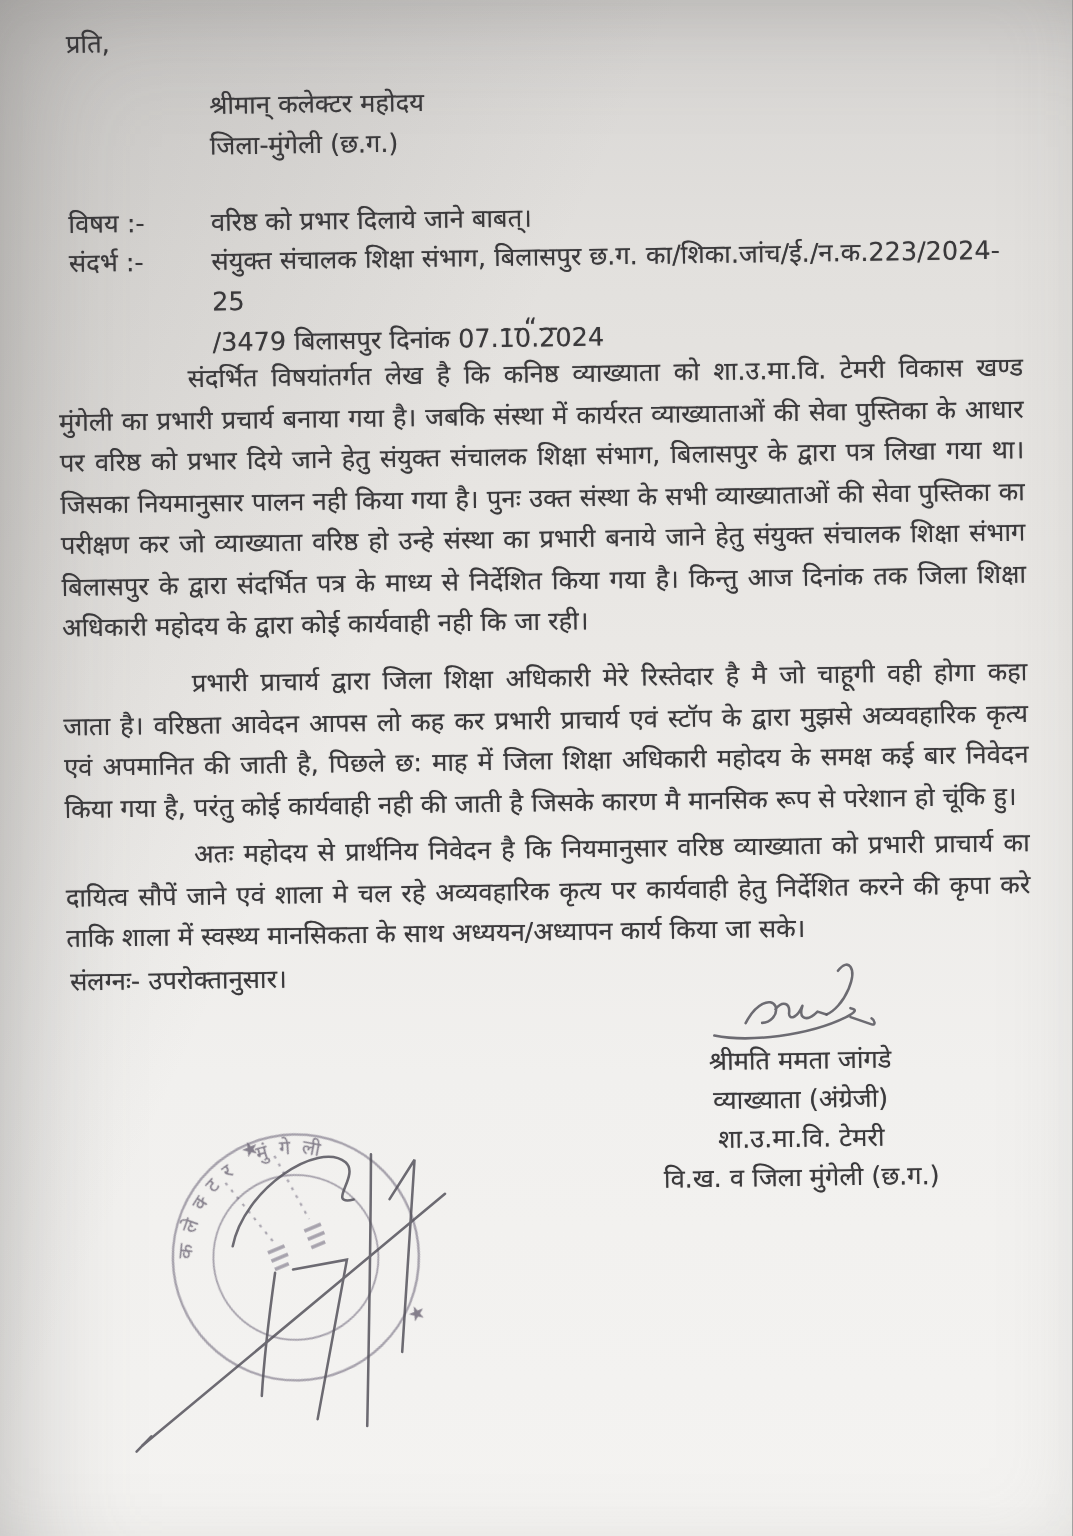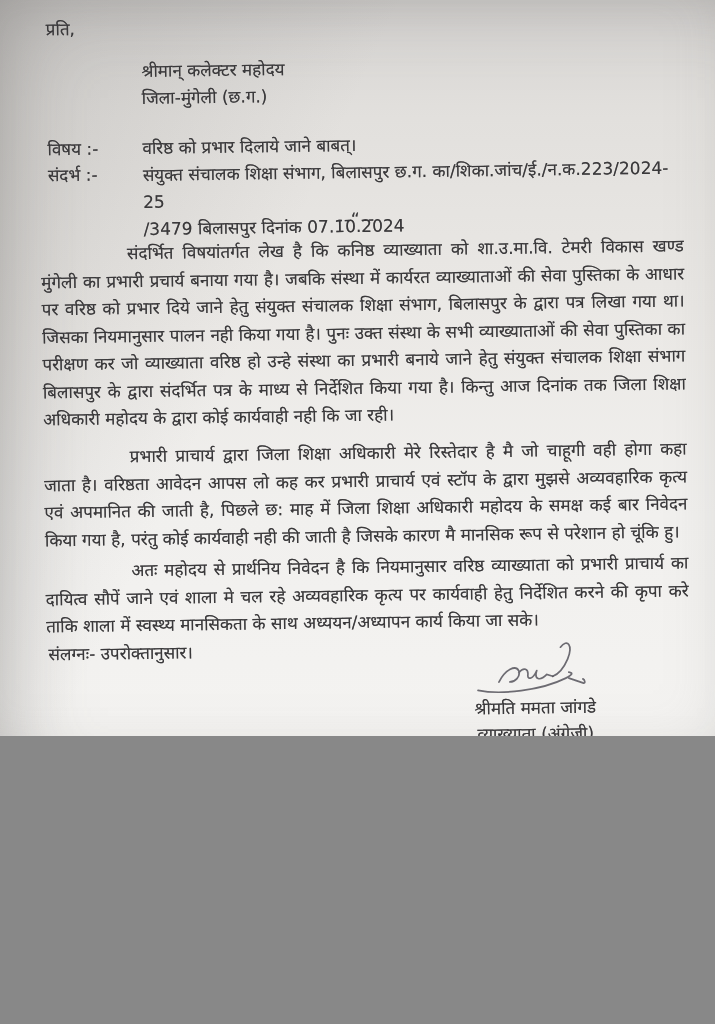--- a/index.html
+++ b/index.html
@@ -1,18 +1,18 @@
 <!DOCTYPE html>
 <html><head>
 <meta charset="utf-8">
 <style>
   html,body{margin:0;padding:0;background:#888;}
   .page{
     position:relative;
-    width:715px;height:736px;
+    width:715px;height:1024px;
     margin:0 auto;
     overflow:hidden;
     background:
       linear-gradient(115deg, rgba(150,148,146,.30) 0%, rgba(150,148,146,0) 38%),
       linear-gradient(180deg, #d7d5d3 0%, #e2e0dd 16%, #ebe9e6 45%, #f1f0ee 70%, #f4f3f1 100%);
     font-family:"DejaVu Sans", sans-serif;
     color:#3a393b;
   }
   .page::before{
     content:"";position:absolute;inset:0;pointer-events:none;

